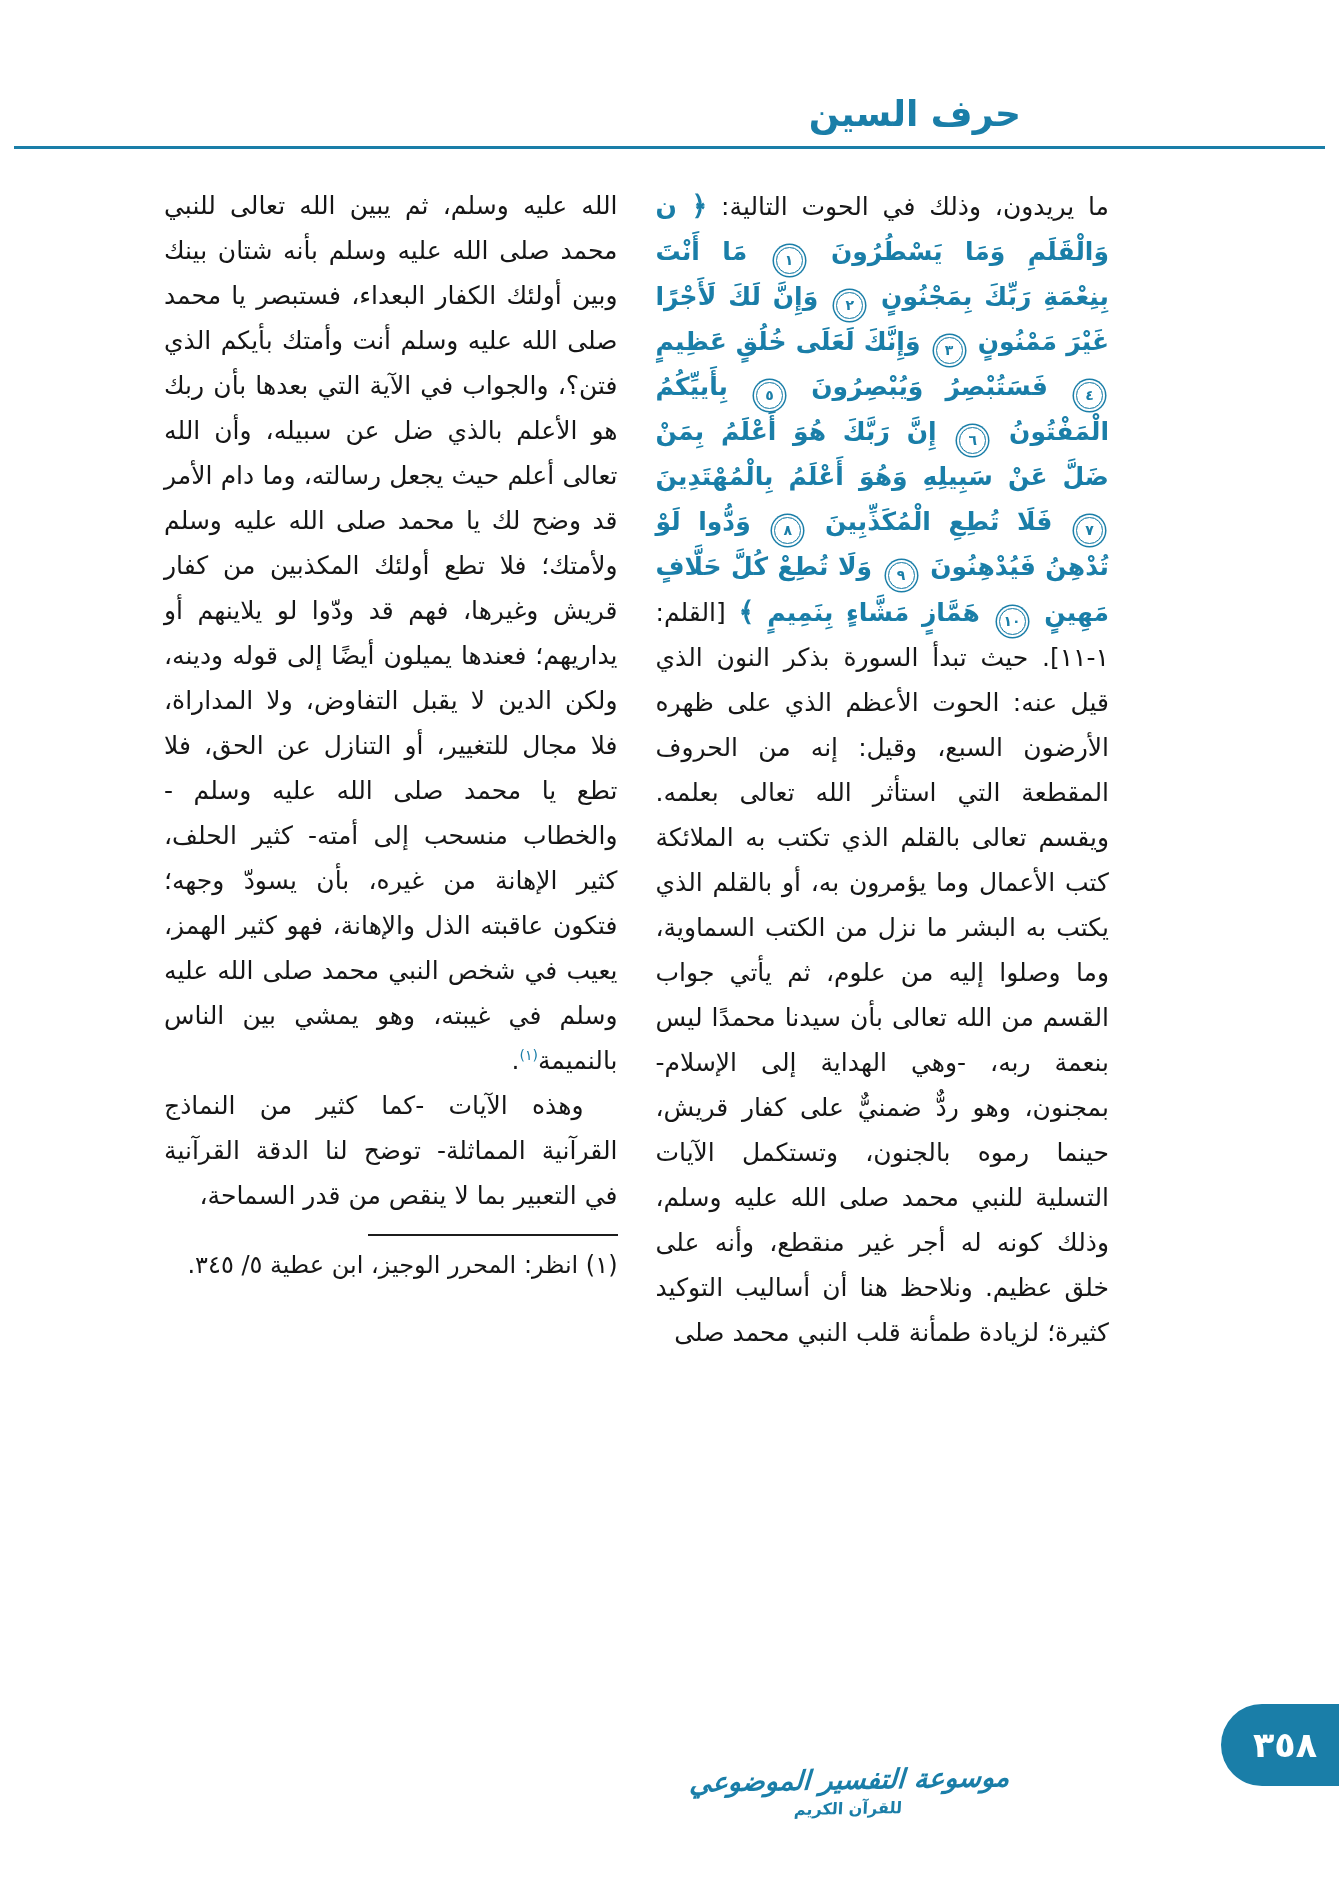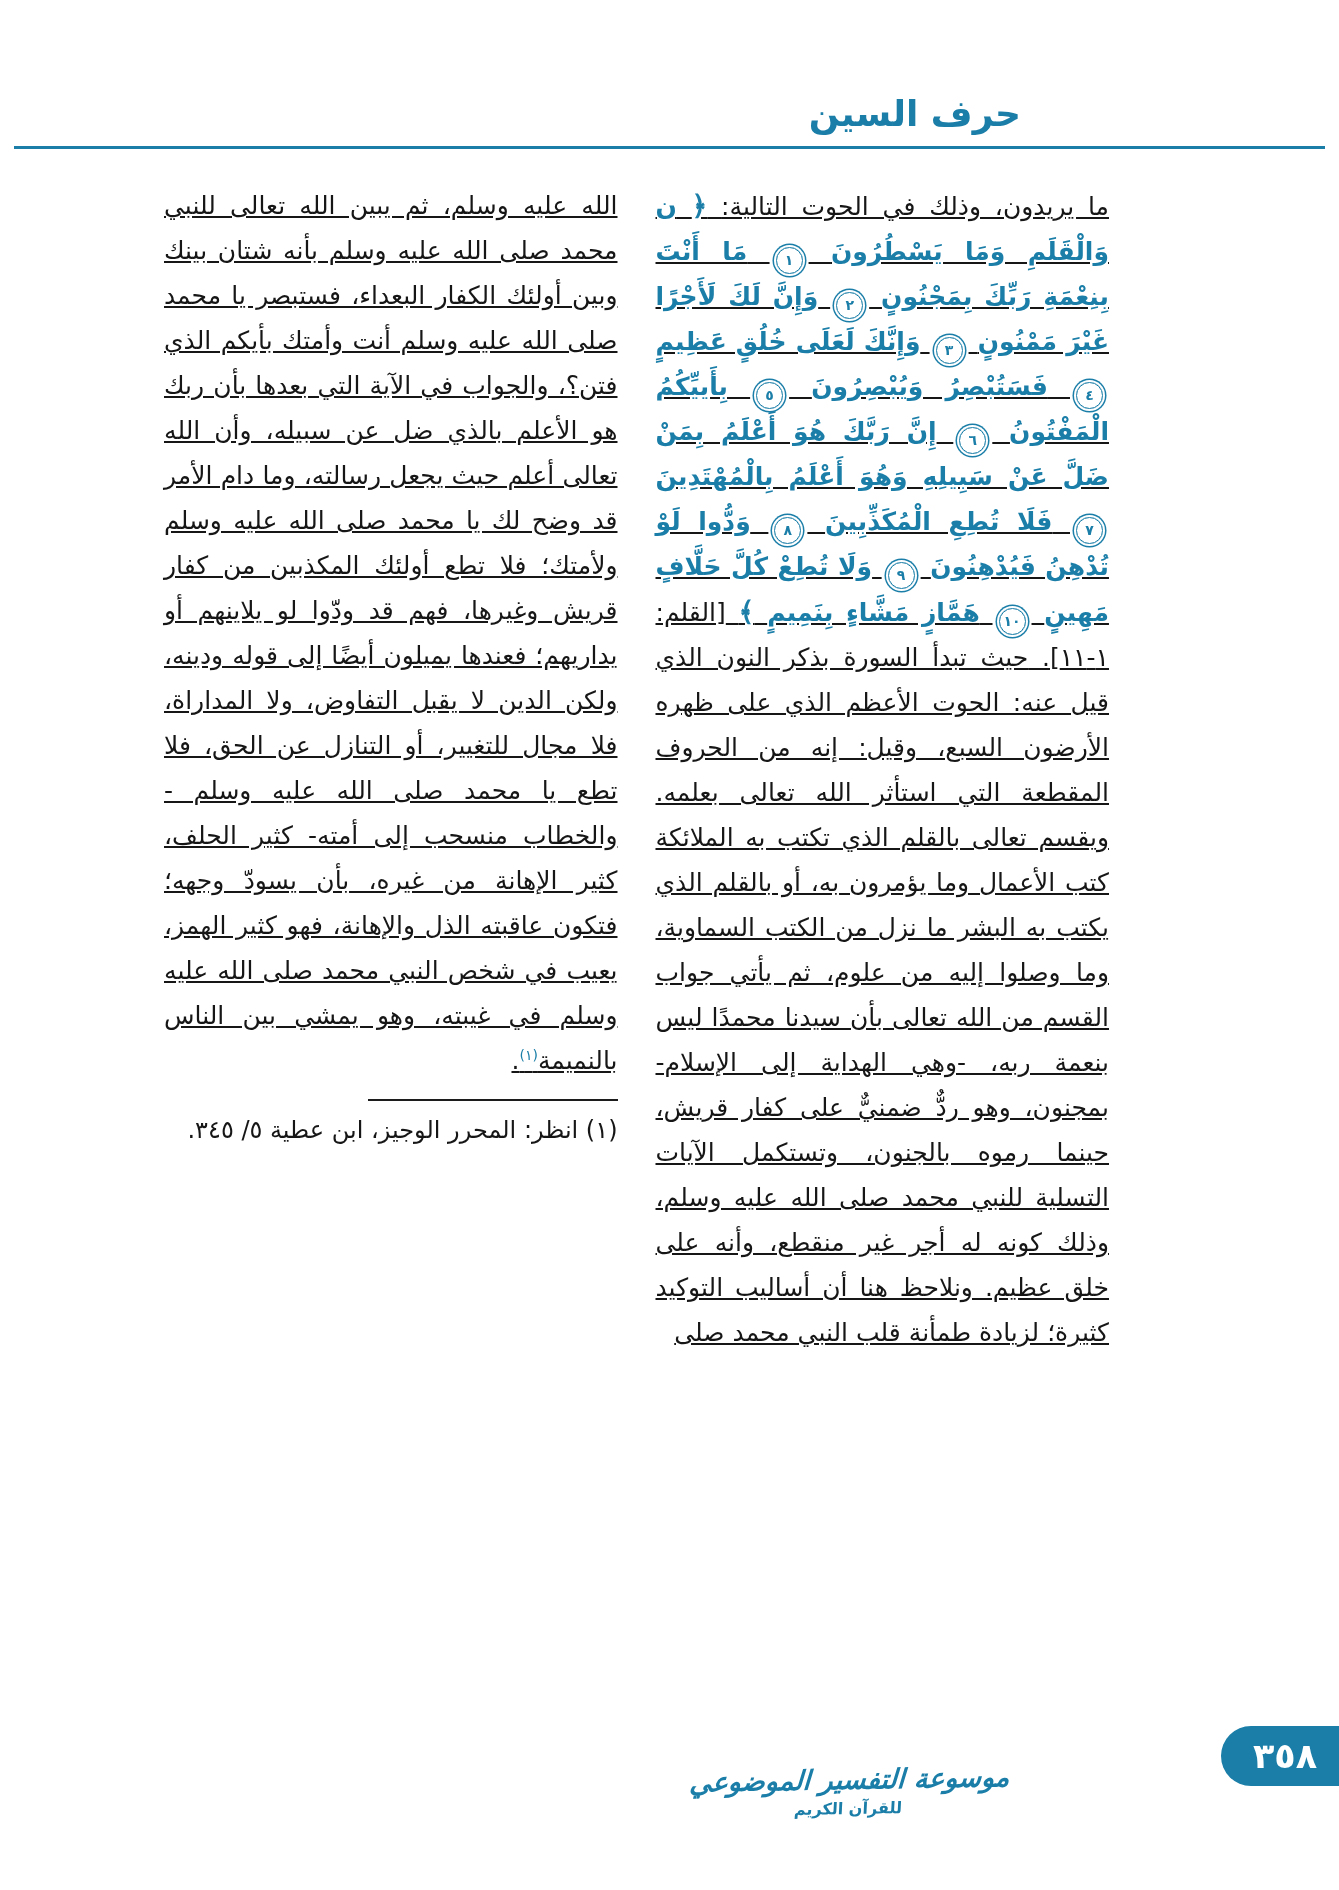--- a/index.html
+++ b/index.html
@@ -41,21 +41,20 @@
     padding:34px 230px 0 164px;
     height:1480px;
     overflow:hidden;
   }
   .column{flex:1 1 0;min-width:0;}
   .body-text{
     font-size:25px;
     line-height:45px;
     text-align:justify;
     color:var(--ink);
-    text-decoration:underline;
   }
   .indent{text-indent:34px;}
   
   .quran{color:var(--accent);font-weight:700;}
   .q-open,.q-close{color:var(--accent);font-weight:700;font-size:27px;}
   .verse-text{color:var(--accent);}
   .ayah-num{
     display:inline-flex;
     align-items:center;justify-content:center;
     width:27px;height:27px;
@@ -97,21 +96,21 @@
     letter-spacing:0.5px;
   }
   .seal-line2{
     font-size:16px;
     font-weight:bold;
     margin-top:4px;
   }
   .page-badge{
     position:absolute;
     right:0;bottom:104px;
-    width:118px;height:60px;
+    width:118px;height:82px;
     background:var(--accent);
     border-radius:41px 0 0 41px;
     display:flex;align-items:center;justify-content:center;
     color:#fff;
     font-size:35px;
     font-weight:bold;
     padding-left:10px;
   }
 </style>
 </head>
@@ -134,20 +133,21 @@
           <span class="verses"><span class="verse"><span class="verse-text">ن وَالْقَلَمِ وَمَا يَسْطُرُونَ</span> <span class="ayah-num">١</span> </span><span class="verse"><span class="verse-text">مَا أَنْتَ بِنِعْمَةِ رَبِّكَ بِمَجْنُونٍ</span> <span class="ayah-num">٢</span> </span><span class="verse"><span class="verse-text">وَإِنَّ لَكَ لَأَجْرًا غَيْرَ مَمْنُونٍ</span> <span class="ayah-num">٣</span> </span><span class="verse"><span class="verse-text">وَإِنَّكَ لَعَلَى خُلُقٍ عَظِيمٍ</span> <span class="ayah-num">٤</span> </span><span class="verse"><span class="verse-text">فَسَتُبْصِرُ وَيُبْصِرُونَ</span> <span class="ayah-num">٥</span> </span><span class="verse"><span class="verse-text">بِأَييِّكُمُ الْمَفْتُونُ</span> <span class="ayah-num">٦</span> </span><span class="verse"><span class="verse-text">إِنَّ رَبَّكَ هُوَ أَعْلَمُ بِمَنْ ضَلَّ عَنْ سَبِيلِهِ وَهُوَ أَعْلَمُ بِالْمُهْتَدِينَ</span> <span class="ayah-num">٧</span> </span><span class="verse"><span class="verse-text">فَلَا تُطِعِ الْمُكَذِّبِينَ</span> <span class="ayah-num">٨</span> </span><span class="verse"><span class="verse-text">وَدُّوا لَوْ تُدْهِنُ فَيُدْهِنُونَ</span> <span class="ayah-num">٩</span> </span><span class="verse"><span class="verse-text">وَلَا تُطِعْ كُلَّ حَلَّافٍ مَهِينٍ</span> <span class="ayah-num">١٠</span> </span><span class="verse"><span class="verse-text">هَمَّازٍ مَشَّاءٍ بِنَمِيمٍ</span>  </span></span>
           <span class="q-close">﴾</span>
         </span>
         <span class="q-ref">[القلم: ١-١١].</span>
         <span>حيث تبدأ السورة بذكر النون الذي قيل عنه: الحوت الأعظم الذي على ظهره الأرضون السبع، وقيل: إنه من الحروف المقطعة التي استأثر الله تعالى بعلمه. ويقسم تعالى بالقلم الذي تكتب به الملائكة كتب الأعمال وما يؤمرون به، أو بالقلم الذي يكتب به البشر ما نزل من الكتب السماوية، وما وصلوا إليه من علوم، ثم يأتي جواب القسم من الله تعالى بأن سيدنا محمدًا ليس بنعمة ربه، -وهي الهداية إلى الإسلام- بمجنون، وهو ردٌّ ضمنيٌّ على كفار قريش، حينما رموه بالجنون، وتستكمل الآيات التسلية للنبي محمد صلى الله عليه وسلم، وذلك كونه له أجر غير منقطع، وأنه على خلق عظيم. ونلاحظ هنا أن أساليب التوكيد كثيرة؛ لزيادة طمأنة قلب النبي محمد صلى</span>
       </p>
     </section>
 
     <section class="column">
       <p class="body-text"><span>الله عليه وسلم، ثم يبين الله تعالى للنبي محمد صلى الله عليه وسلم بأنه شتان بينك وبين أولئك الكفار البعداء، فستبصر يا محمد صلى الله عليه وسلم أنت وأمتك بأيكم الذي فتن؟، والجواب في الآية التي بعدها بأن ربك هو الأعلم بالذي ضل عن سبيله، وأن الله تعالى أعلم حيث يجعل رسالته، وما دام الأمر قد وضح لك يا محمد صلى الله عليه وسلم ولأمتك؛ فلا تطع أولئك المكذبين من كفار قريش وغيرها، فهم قد ودّوا لو يلاينهم أو يداريهم؛ فعندها يميلون أيضًا إلى قوله ودينه، ولكن الدين لا يقبل التفاوض، ولا المداراة، فلا مجال للتغيير، أو التنازل عن الحق، فلا تطع يا محمد صلى الله عليه وسلم - والخطاب منسحب إلى أمته- كثير الحلف، كثير الإهانة من غيره، بأن يسودّ وجهه؛ فتكون عاقبته الذل والإهانة، فهو كثير الهمز، يعيب في شخص النبي محمد صلى الله عليه وسلم في غيبته، وهو يمشي بين الناس بالنميمة</span><sup class="fn-ref">(١)</sup><span>.</span></p>
+      <p class="body-text indent">وهذه الآيات -كما كثير من النماذج القرآنية المماثلة- توضح لنا الدقة القرآنية في التعبير بما لا ينقص من قدر السماحة،</p>
       <div class="footnote-sep"></div>
       <p class="footnote">(١) انظر: المحرر الوجيز، ابن عطية ٥/ ٣٤٥.</p>
     </section>
 
   </main>
 
   <div class="seal">
     <div class="seal-line1">موسوعة التفسير الموضوعي</div>
     <div class="seal-line2">للقرآن الكريم</div>
   </div>

